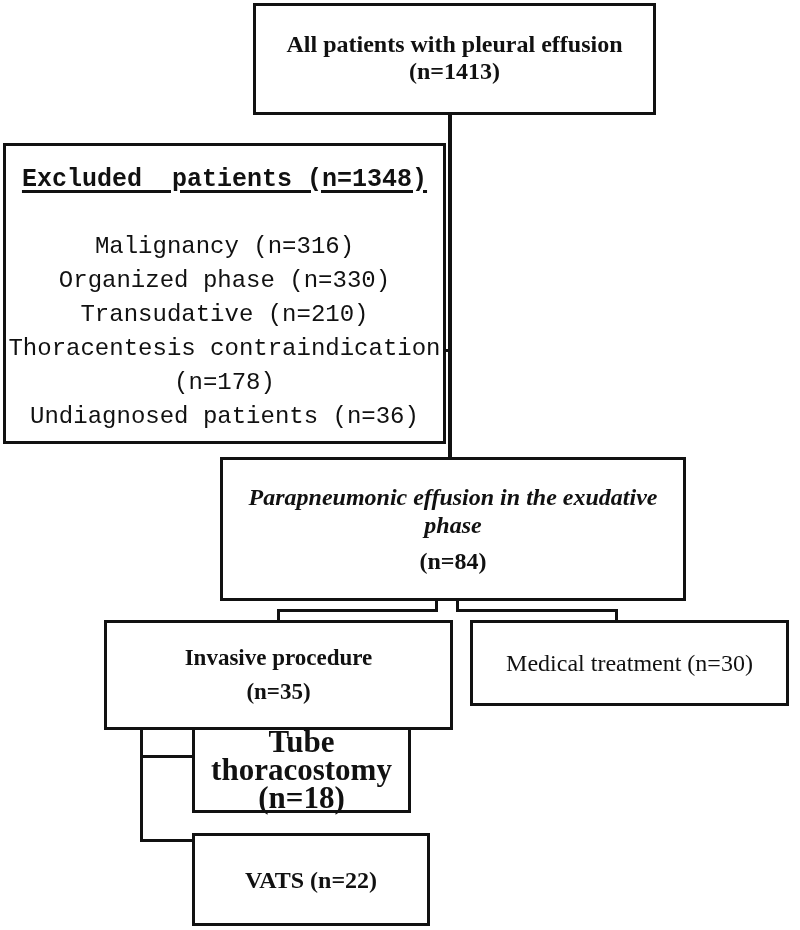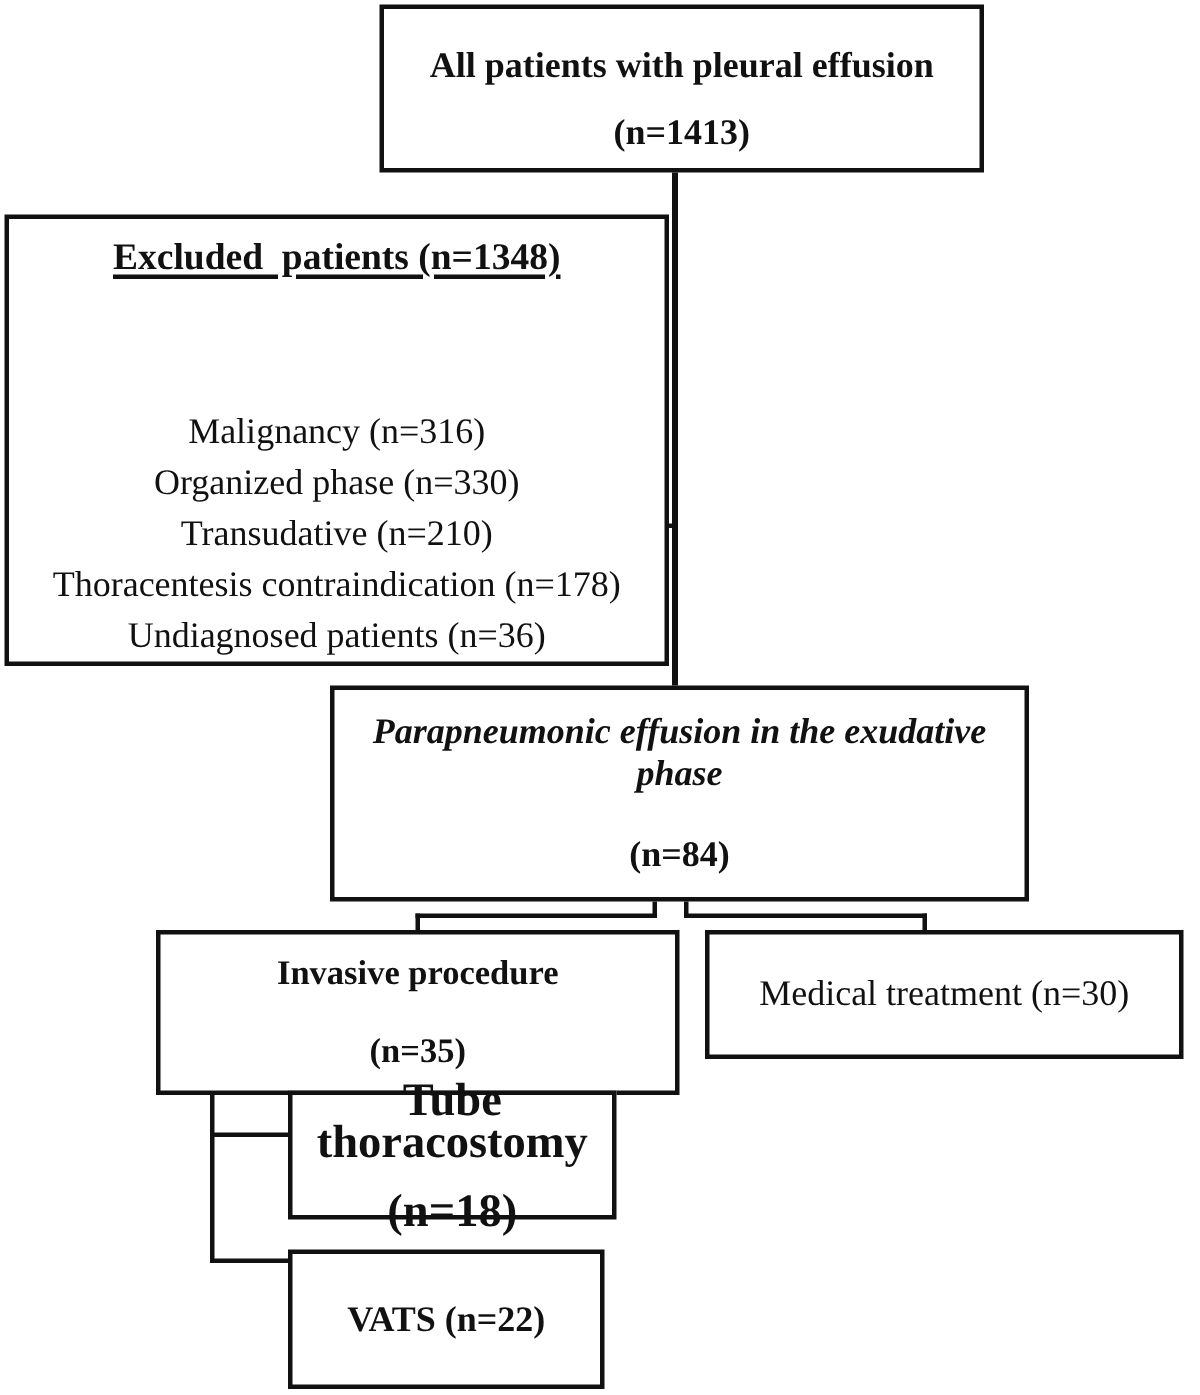--- a/index.html
+++ b/index.html
@@ -21,34 +21,33 @@
     position:absolute;
     box-sizing:border-box;
     background:var(--bg);
     border:3px solid var(--line);
     display:flex;
     flex-direction:column;
     align-items:center;
     justify-content:center;
     text-align:center;
     z-index:2;
-    gap:18px;
   }
   .line{
     position:absolute;
     background:var(--line);
     z-index:1;
   }
 
   
   #box-all{left:253px;top:3px;width:403px;height:112px;justify-content:flex-start;padding-top:25px;}
   #box-all .t{font-size:24px;font-weight:bold;line-height:27px;}
 
   
-  #box-excluded{left:3px;top:143px;width:443px;height:301px;justify-content:space-between;padding-top:11px;}
+  #box-excluded{left:3px;top:143px;width:443px;height:301px;justify-content:center;padding-top:11px;font-family:Liberation Mono, monospace;}
   #box-excluded .heading{
     font-size:25px;font-weight:bold;line-height:30px;
     text-decoration:underline;
     text-decoration-thickness:2.5px;
     text-underline-offset:4px;
     white-space:pre-wrap;
   }
   #box-excluded ul{
     list-style:none;margin:35px 0 0 0;padding:0;
   }
@@ -63,21 +62,21 @@
 
   
   #box-invasive{left:104px;top:620px;width:349px;height:110px;}
   #box-invasive .t{font-size:23px;font-weight:bold;line-height:34px;}
   #box-medical{left:470px;top:620px;width:319px;height:86px;}
   #box-medical .t{font-size:24px;font-weight:normal;line-height:28px;}
 
   
   #box-tube{left:192px;top:727px;width:219px;height:86px;}
   #box-tube .t{font-size:31px;font-weight:bold;line-height:28px;}
-  #box-vats{left:192px;top:833px;width:211px;height:93px;}
+  #box-vats{left:192px;top:833px;width:238px;height:93px;}
   #box-vats .t{font-size:24px;font-weight:bold;line-height:28px;}
 
   
   #trunk{left:448px;top:113px;width:4px;height:346px;}
   #bridge-excluded{left:443px;top:349px;width:9px;height:3px;}
   #elbow-left-stub-top{left:435px;top:600px;width:3px;height:12px;}
   #elbow-left-h{left:277px;top:609px;width:161px;height:3px;}
   #elbow-left-stub-bottom{left:277px;top:609px;width:3px;height:13px;}
   #elbow-right-stub-top{left:456px;top:600px;width:3px;height:12px;}
   #elbow-right-h{left:456px;top:609px;width:162px;height:3px;}

